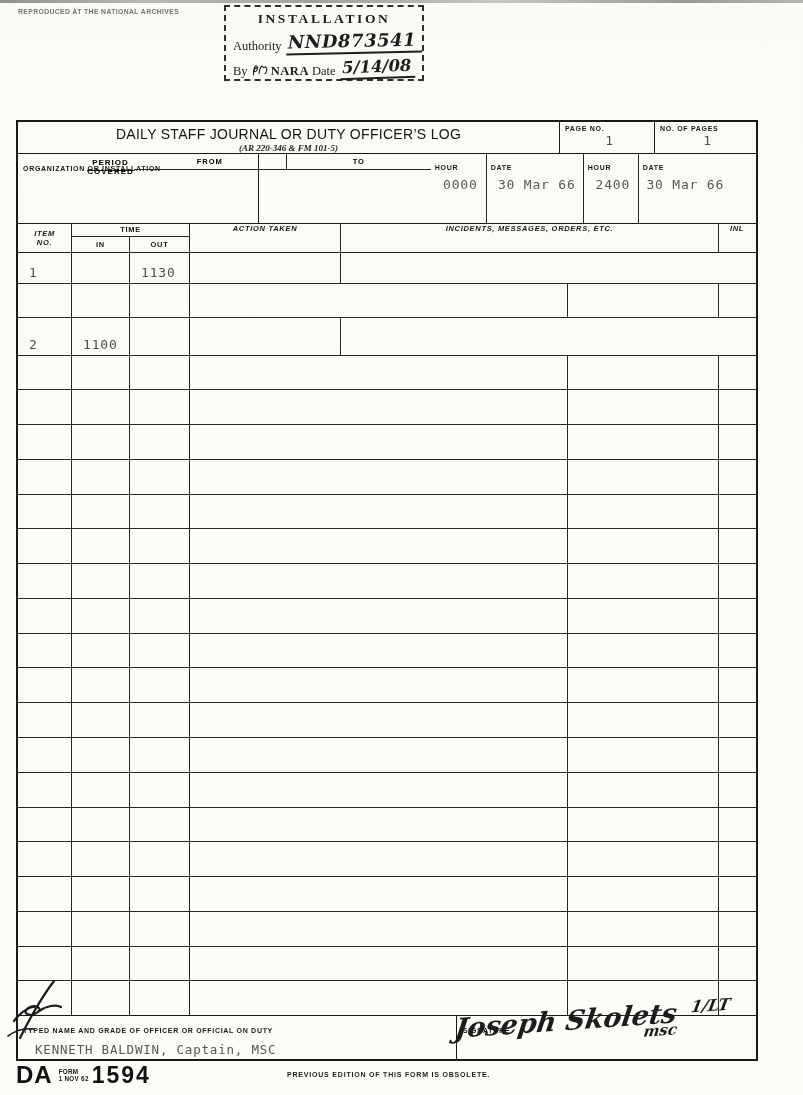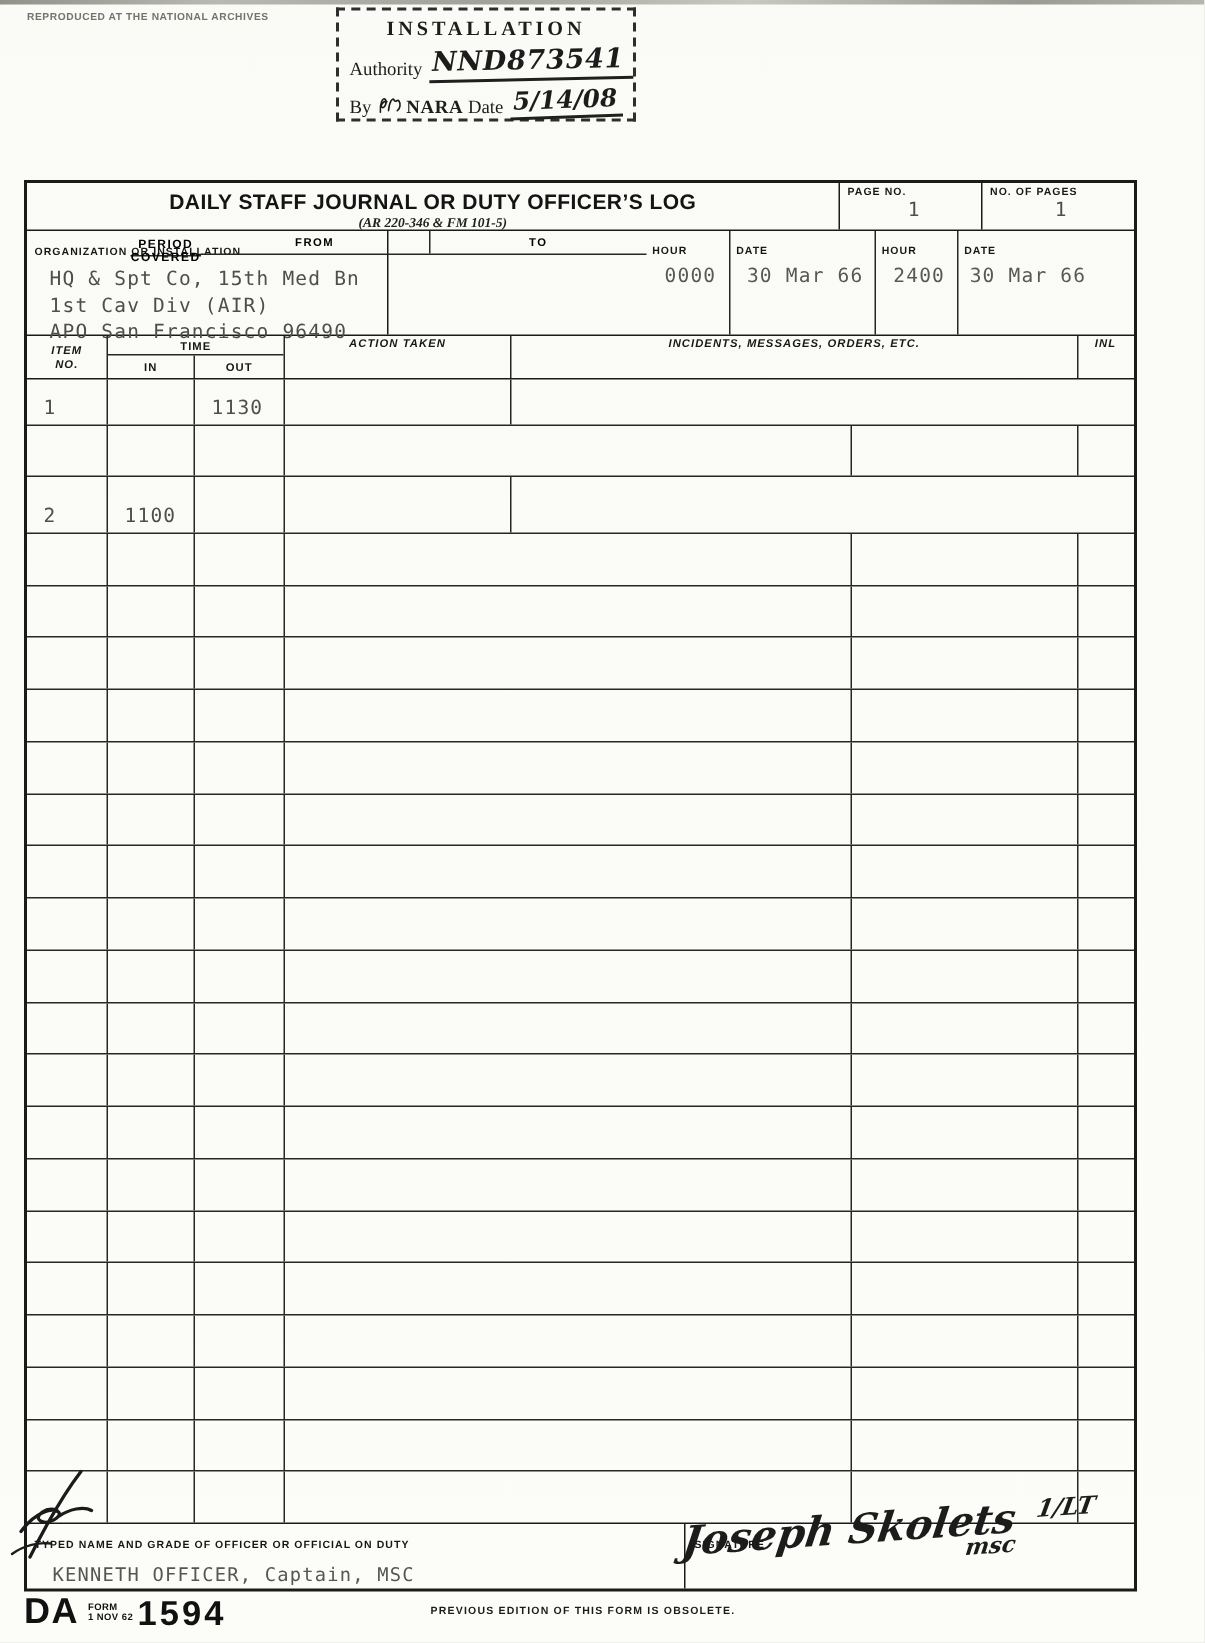--- a/index.html
+++ b/index.html
@@ -31,21 +31,21 @@
 
   
   .form{position:absolute;left:16px;top:120px;width:742px;height:941px;border:2.5px solid var(--ink-heavy);background:transparent;display:flex;flex-direction:column;}
   .band{display:flex;border-bottom:1.8px solid var(--ink-heavy);}
   .cellb{border-right:1.8px solid var(--ink-heavy);}
   .lbl{font-size:7px;font-weight:bold;letter-spacing:.7px;color:#171717;}
 
   
   .band1{height:32px;}
   .title-cell{width:542px;text-align:center;padding-top:4px;}
-  .form-title{font-size:14px;font-weight:bold;letter-spacing:.3px;color:#141414;}
+  .form-title{font-size:14px;font-weight:normal;letter-spacing:.3px;color:#141414;}
   .form-subtitle{font-family:"Liberation Serif",serif;font-style:italic;font-weight:bold;font-size:9px;color:#222;margin-top:1px;}
   .pageno-cell,.pages-cell{display:flex;flex-direction:column;padding:3px 0 0 5px;}
   .pageno-cell{width:95px;}
   .pages-cell{width:100px;border-right:none;}
   .small-val{text-align:center;margin-top:1px;}
 
   
   .typed{font-family:"DejaVu Sans Mono",monospace;font-size:13px;letter-spacing:.8px;color:var(--typed);white-space:pre;}
 
   
@@ -148,25 +148,20 @@
       </div>
       <div class="pages-cell">
         <span class="lbl">NO. OF PAGES</span>
         <span class="typed small-val">1</span>
       </div>
     </div>
 
     <div class="band band2">
       <div class="org-cell cellb">
         <span class="lbl">ORGANIZATION OR INSTALLATION</span>
-        <div class="org-lines">
-          <div class="typed">HQ &amp; Spt Co, 15th Med Bn</div>
-          <div class="typed">1st Cav Div (AIR)</div>
-          <div class="typed">APO San Francisco 96490</div>
-        </div>
       </div>
       <div class="period-cell">
         <div class="period-label">PERIOD COVERED</div>
         <div class="fromto">
           <div class="from-box">FROM</div>
           <div class="to-box">TO</div>
         </div>
         <div class="hourdate">
           <div class="hd-cell hd-hour1">
             <span class="lbl">HOUR</span>
@@ -386,21 +381,21 @@
           <div class="cell c-out" style="width: 60px;"></div>
           <div class="cell c-incidents" style="width: 378px;"></div>
           <div class="cell c-action" style="width: 151px;"></div>
           <div class="cell c-inl" style="width: 36px;"></div>
         </div>
       </div>
 
     <div class="tfoot">
       <div class="typedname-cell">
         <span class="lbl">TYPED NAME AND GRADE OF OFFICER OR OFFICIAL ON DUTY</span>
-        <div class="typed typedname-val">KENNETH OFFICER, Captain, MSC</div>
+        <div class="typed typedname-val">KENNETH BALDWIN, Captain, MSC</div>
       </div>
       <div class="sig-cell">
         <span class="lbl">SIGNATURE</span>
         <div class="sig-wrap">
           <span class="sig-name">Joseph Skolets</span>
           <span class="sig-rank">1/LT</span>
           <div class="sig-line2">msc</div>
         </div>
       </div>
     </div>

